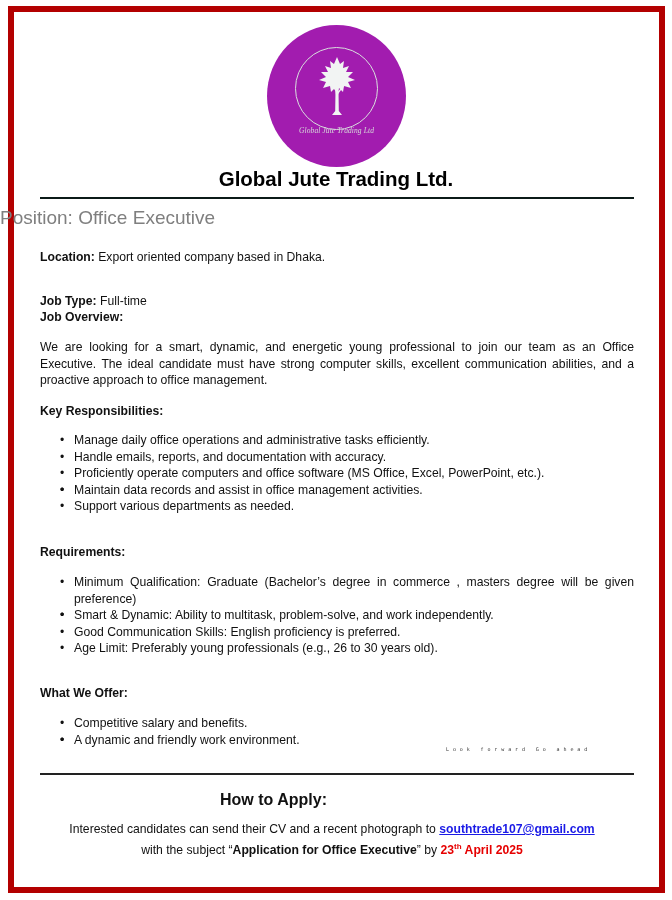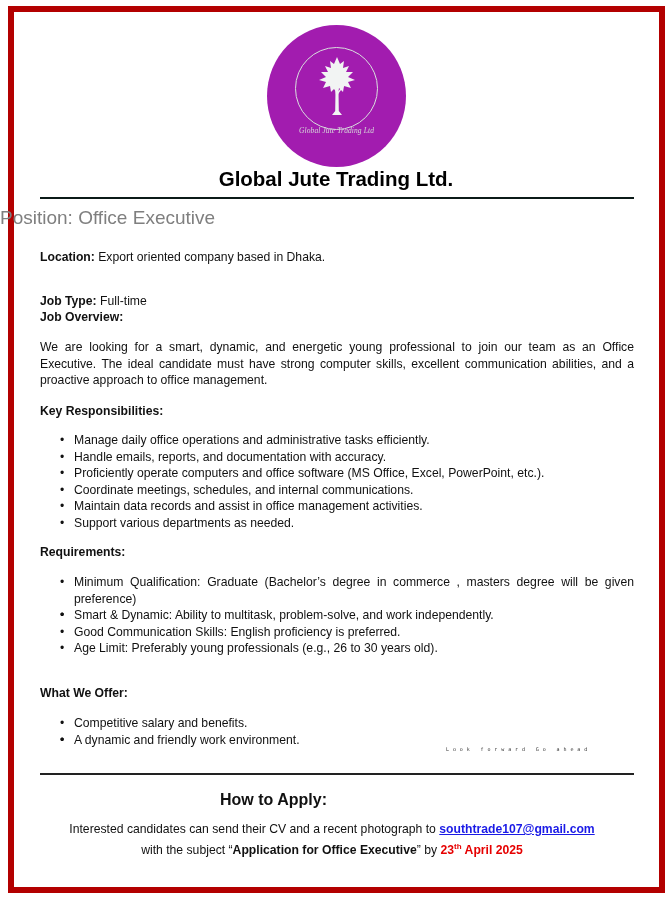--- a/index.html
+++ b/index.html
@@ -191,21 +191,21 @@
 <div class="body-text justify" style="top:339px;">We are looking for a smart, dynamic, and energetic young professional to join our team as an Office Executive. The ideal candidate must have strong computer skills, excellent communication abilities, and a proactive approach to office management.</div>
 
 <div class="body-text" style="top:403px;">
   <b>Key Responsibilities:</b>
 </div>
 
 <ul class="list" style="top:432px;">
   <li><span class="bullet">•</span><span>Manage daily office operations and administrative tasks efficiently.</span></li>
   <li><span class="bullet">•</span><span>Handle emails, reports, and documentation with accuracy.</span></li>
   <li><span class="bullet">•</span><span>Proficiently operate computers and office software (MS Office, Excel, PowerPoint, etc.).</span></li>
-  <li><span class="bullet">•</span><span>Coordinate meetings, schedules, and internal communications.</span></li>
+  <li><span class="bullet">•</span></li>
   <li><span class="bullet">•</span><span>Maintain data records and assist in office management activities.</span></li>
   <li><span class="bullet">•</span><span>Support various departments as needed.</span></li>
 </ul>
 
 <div class="body-text" style="top:544px;">
   <b>Requirements:</b>
 </div>
 
 <ul class="list" style="top:574px;">
   <li><span class="bullet">•</span><span>Minimum Qualification: Graduate (Bachelor’s degree in commerce , masters degree will be given preference)</span></li>

